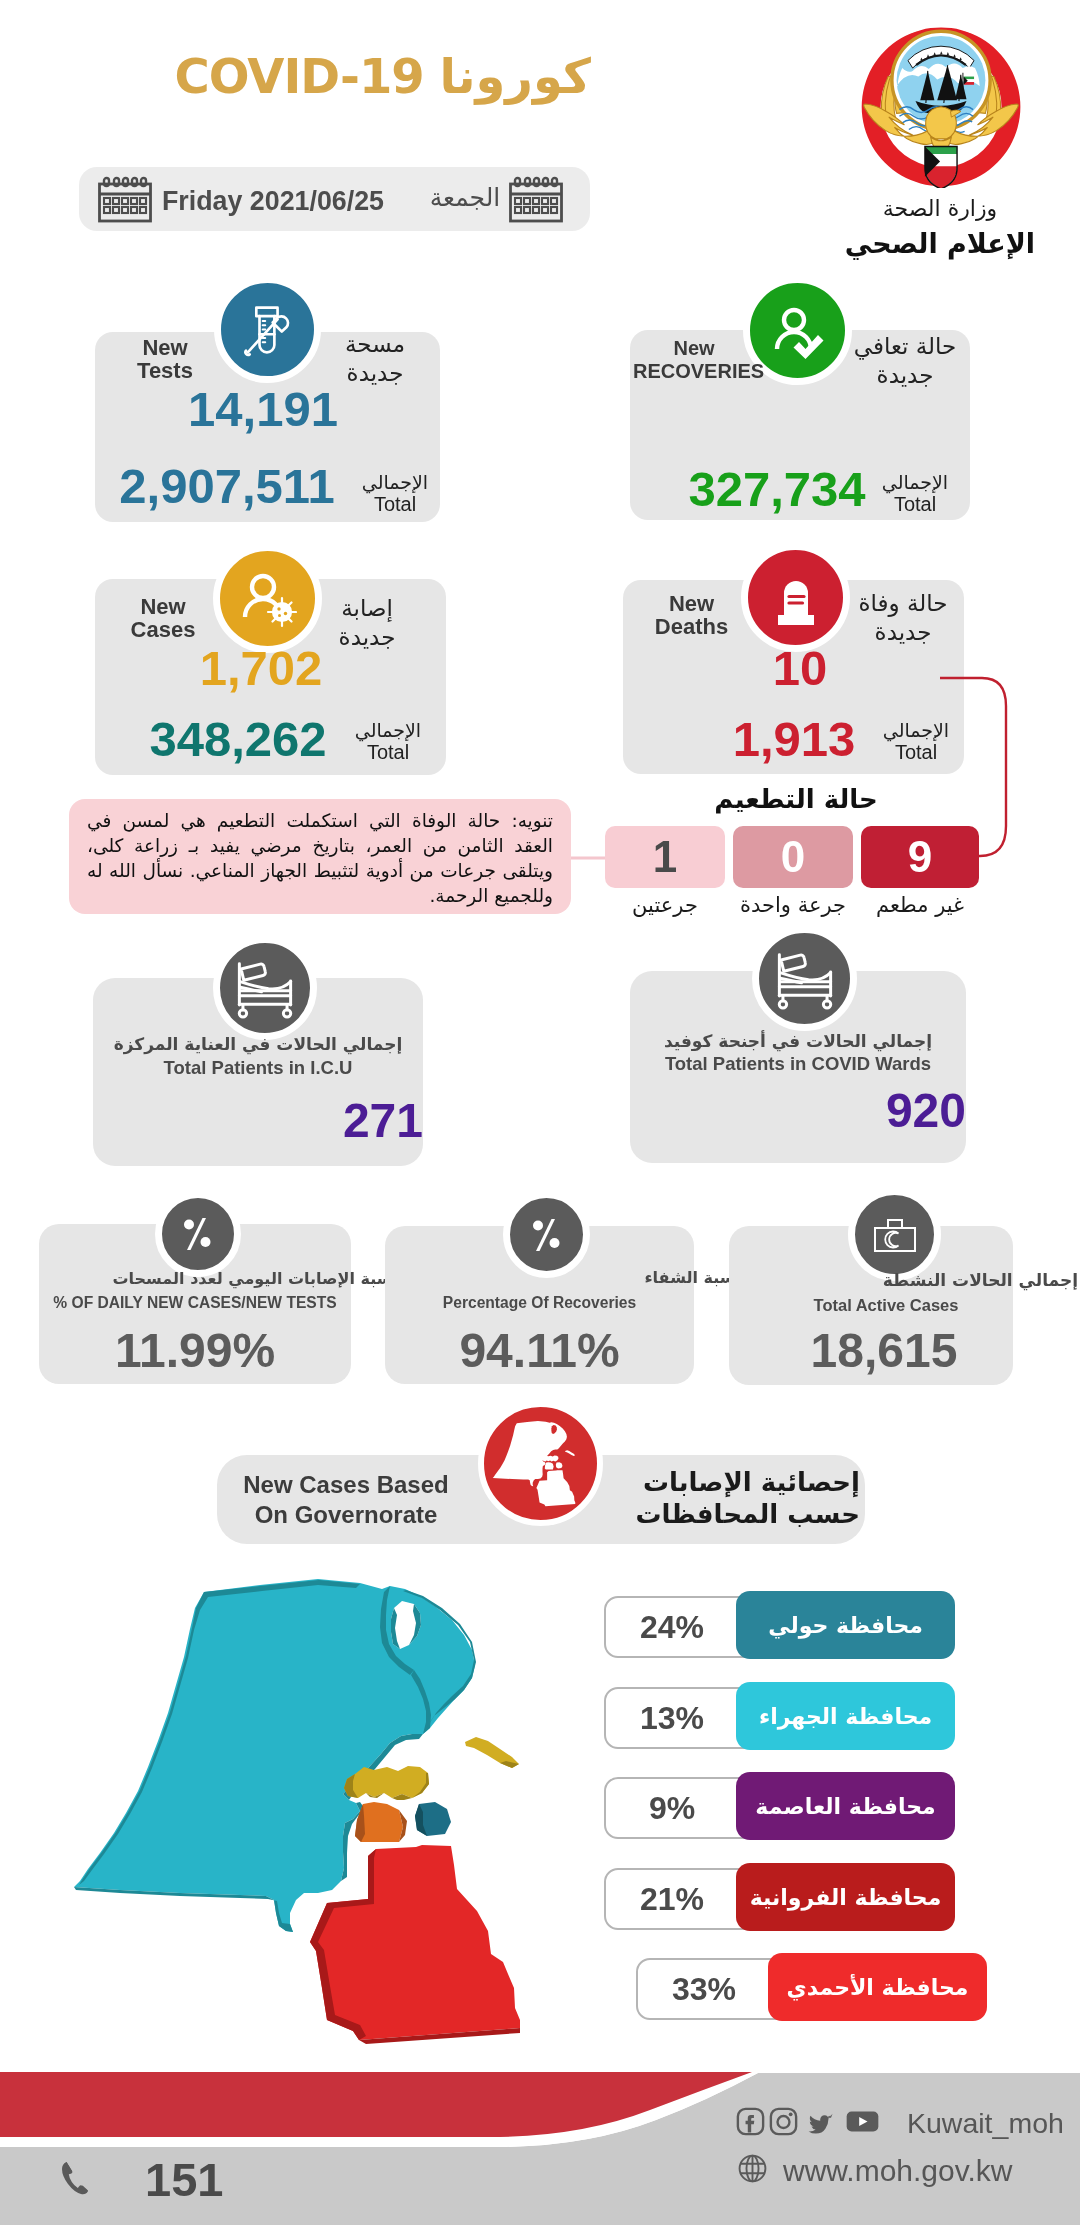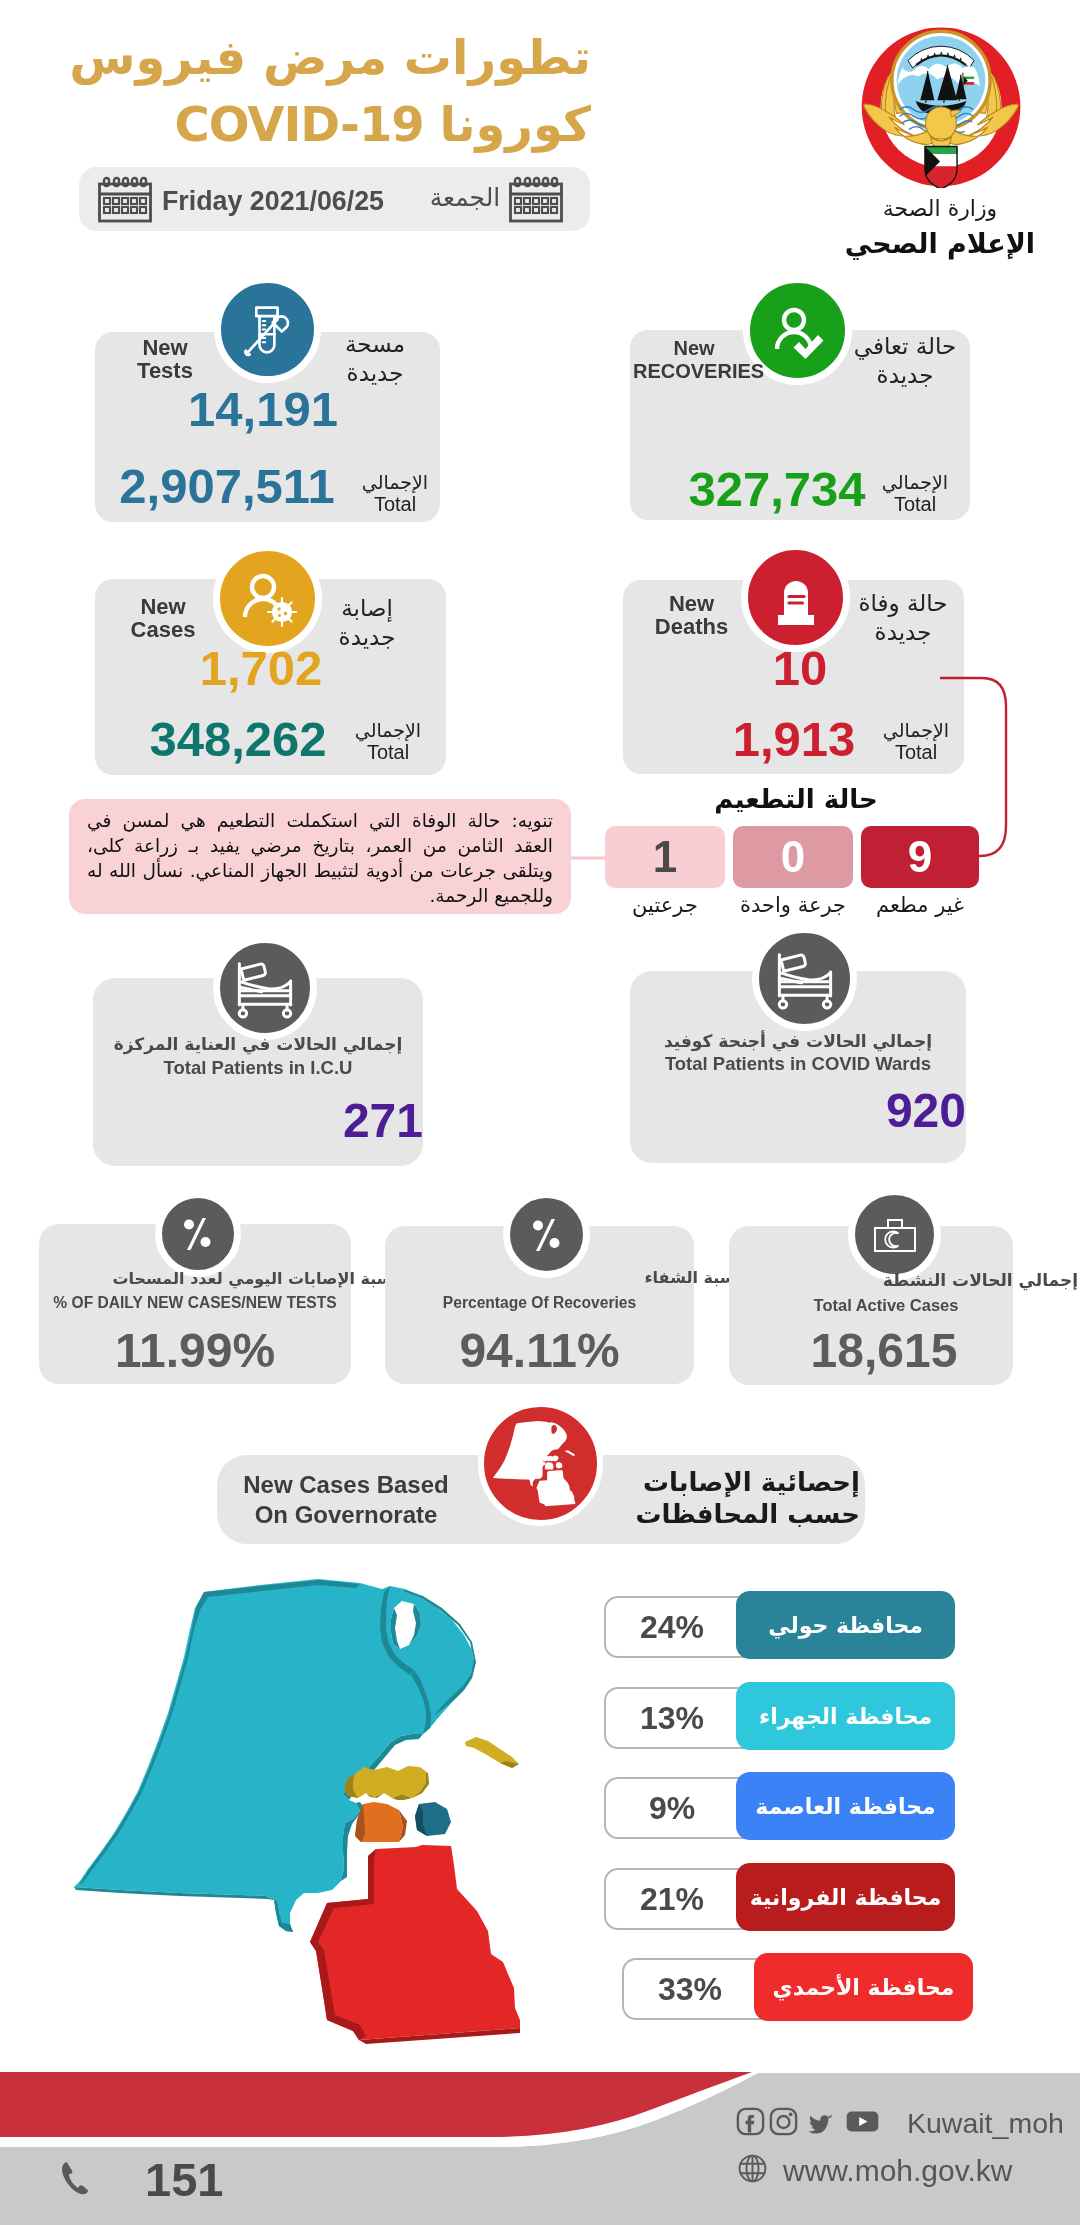--- a/index.html
+++ b/index.html
@@ -76,21 +76,20 @@
   #phone-num{position:absolute;left:145px;top:2152px;font-family:"Liberation Sans",sans-serif;font-size:47px;font-weight:bold;color:#4a4a4a;letter-spacing:0;}
   #social-handle{position:absolute;left:907px;top:2107px;font-family:"Liberation Sans",sans-serif;font-size:28.5px;color:#565656;}
   #website{position:absolute;left:783px;top:2154px;font-family:"Liberation Sans",sans-serif;font-size:30px;color:#565656;}
 </style>
 </head>
 <body>
 
 <div class="page">
 
   <div class="abs" id="title-block">
-    <div class="title-line" id="title-ar">تطورات مرض فيروس</div>
     <div class="title-line" id="title-en">COVID-19 كورونا</div>
   </div>
 
   <div class="abs" id="date-pill"></div>
   <span class="abs" style="left:97px;top:176px;">
     <svg width="56" height="47" viewBox="0 0 56 47">
       <g fill="none" stroke="#4d4d4d" stroke-width="2.8">
         <rect x="2.5" y="8" width="51" height="37"></rect>
         <path d="M2.5 18 H53.5"></path>
       </g>
@@ -477,28 +476,28 @@
     <div class="gov-name" style="background:#2a8499;">محافظة حولي</div>
   </div>
   <div class="gov-row" style="left:604px;top:1687px;">
     <div class="gov-pct-shell"></div>
     <div class="gov-pct">13%</div>
     <div class="gov-name" style="background:#2ec7db;">محافظة الجهراء</div>
   </div>
   <div class="gov-row" style="left:604px;top:1777px;">
     <div class="gov-pct-shell"></div>
     <div class="gov-pct">9%</div>
-    <div class="gov-name" style="background:#3b82f6;">محافظة العاصمة</div>
+    <div class="gov-name" style="background:#701a75;">محافظة العاصمة</div>
   </div>
   <div class="gov-row" style="left:604px;top:1868px;">
     <div class="gov-pct-shell"></div>
     <div class="gov-pct">21%</div>
     <div class="gov-name" style="background:#b91c1c;">محافظة الفروانية</div>
   </div>
-  <div class="gov-row" style="left:622px;top:1958px;">
+  <div class="gov-row" style="left:636px;top:1958px;">
     <div class="gov-pct-shell"></div>
     <div class="gov-pct">33%</div>
     <div class="gov-name" style="background:#ef2b2b;">محافظة الأحمدي</div>
   </div>
 
   <div class="abs" id="footer-wrap">
     <svg width="1080" height="167" viewBox="0 0 1080 167">
 
       <path d="M0 89 H496 Q586 89 656 62 Q706 43 758 15 L1080 15 V167 H0 Z" fill="#c9c9c9"></path>
 

